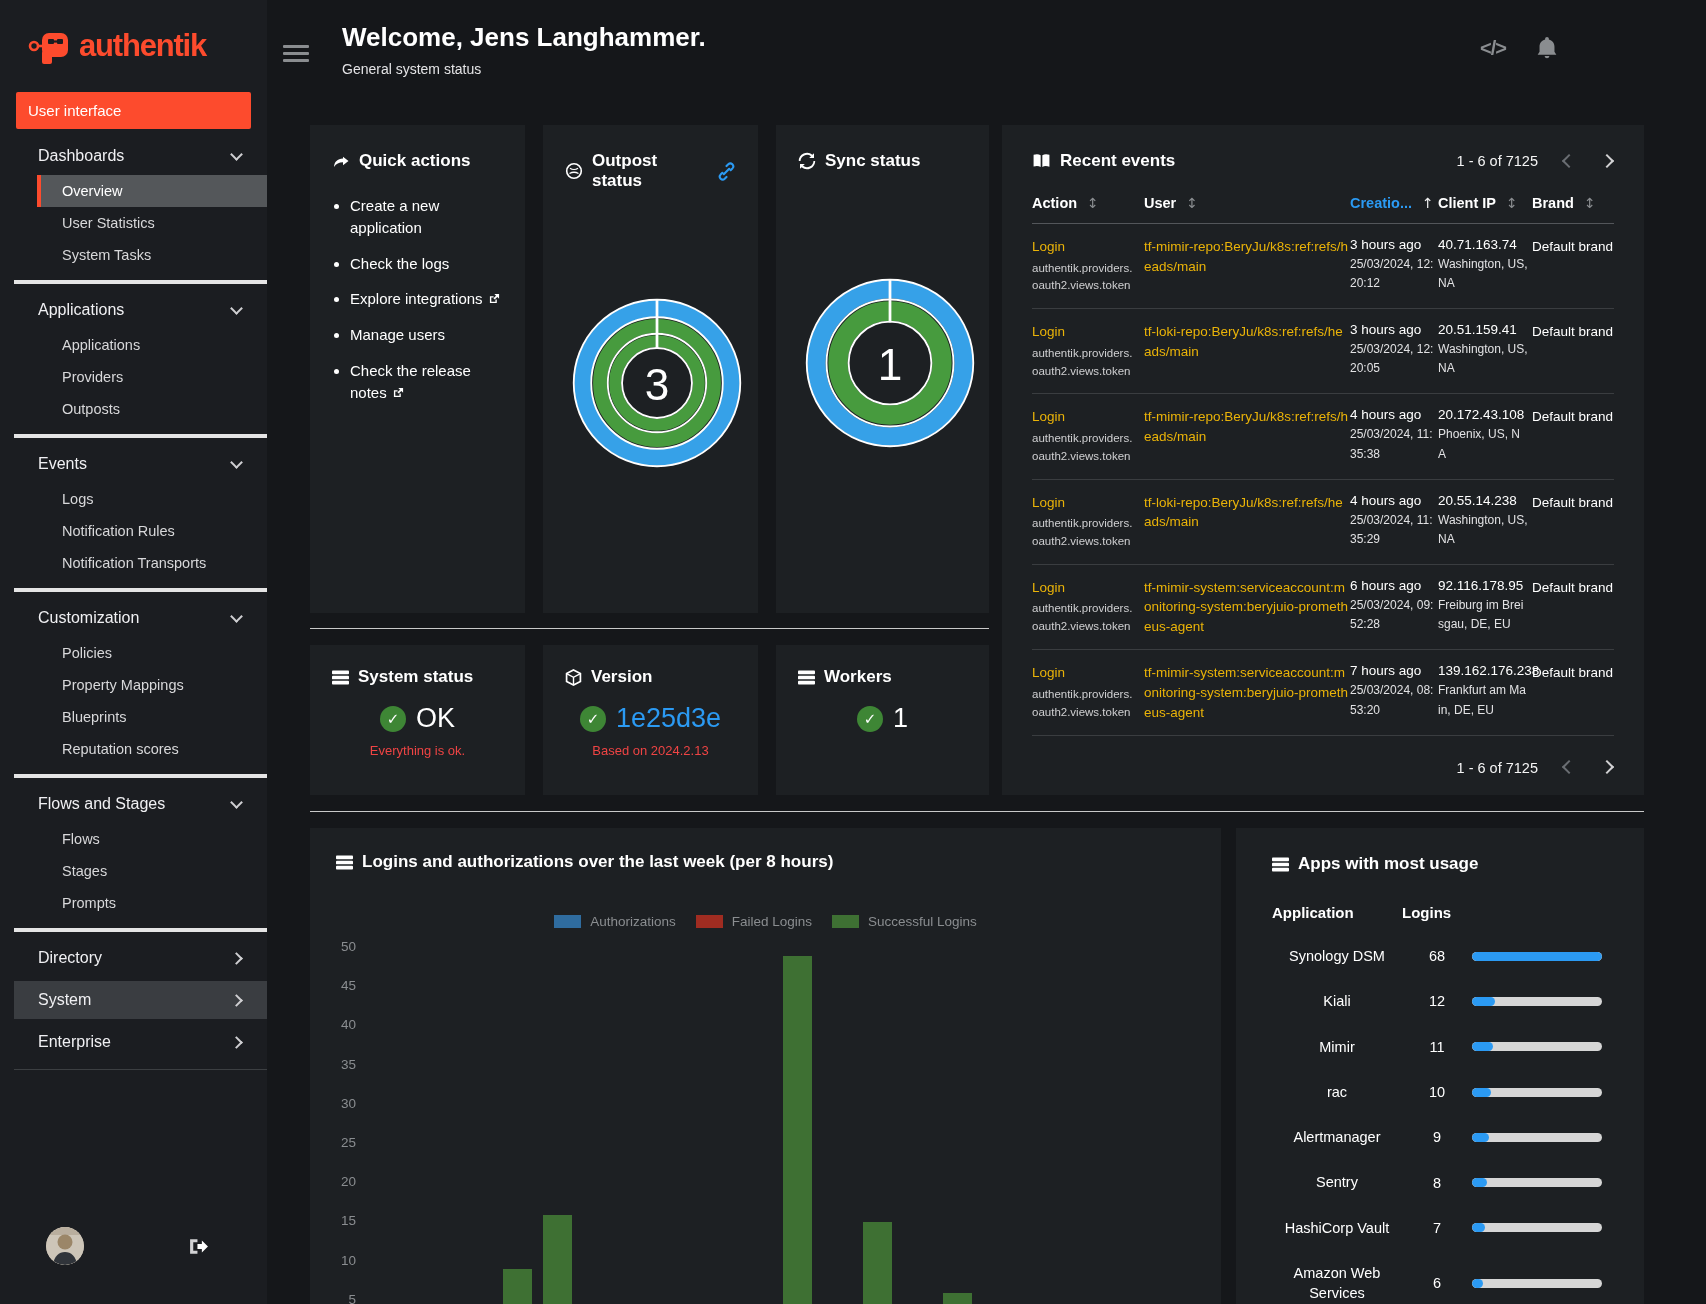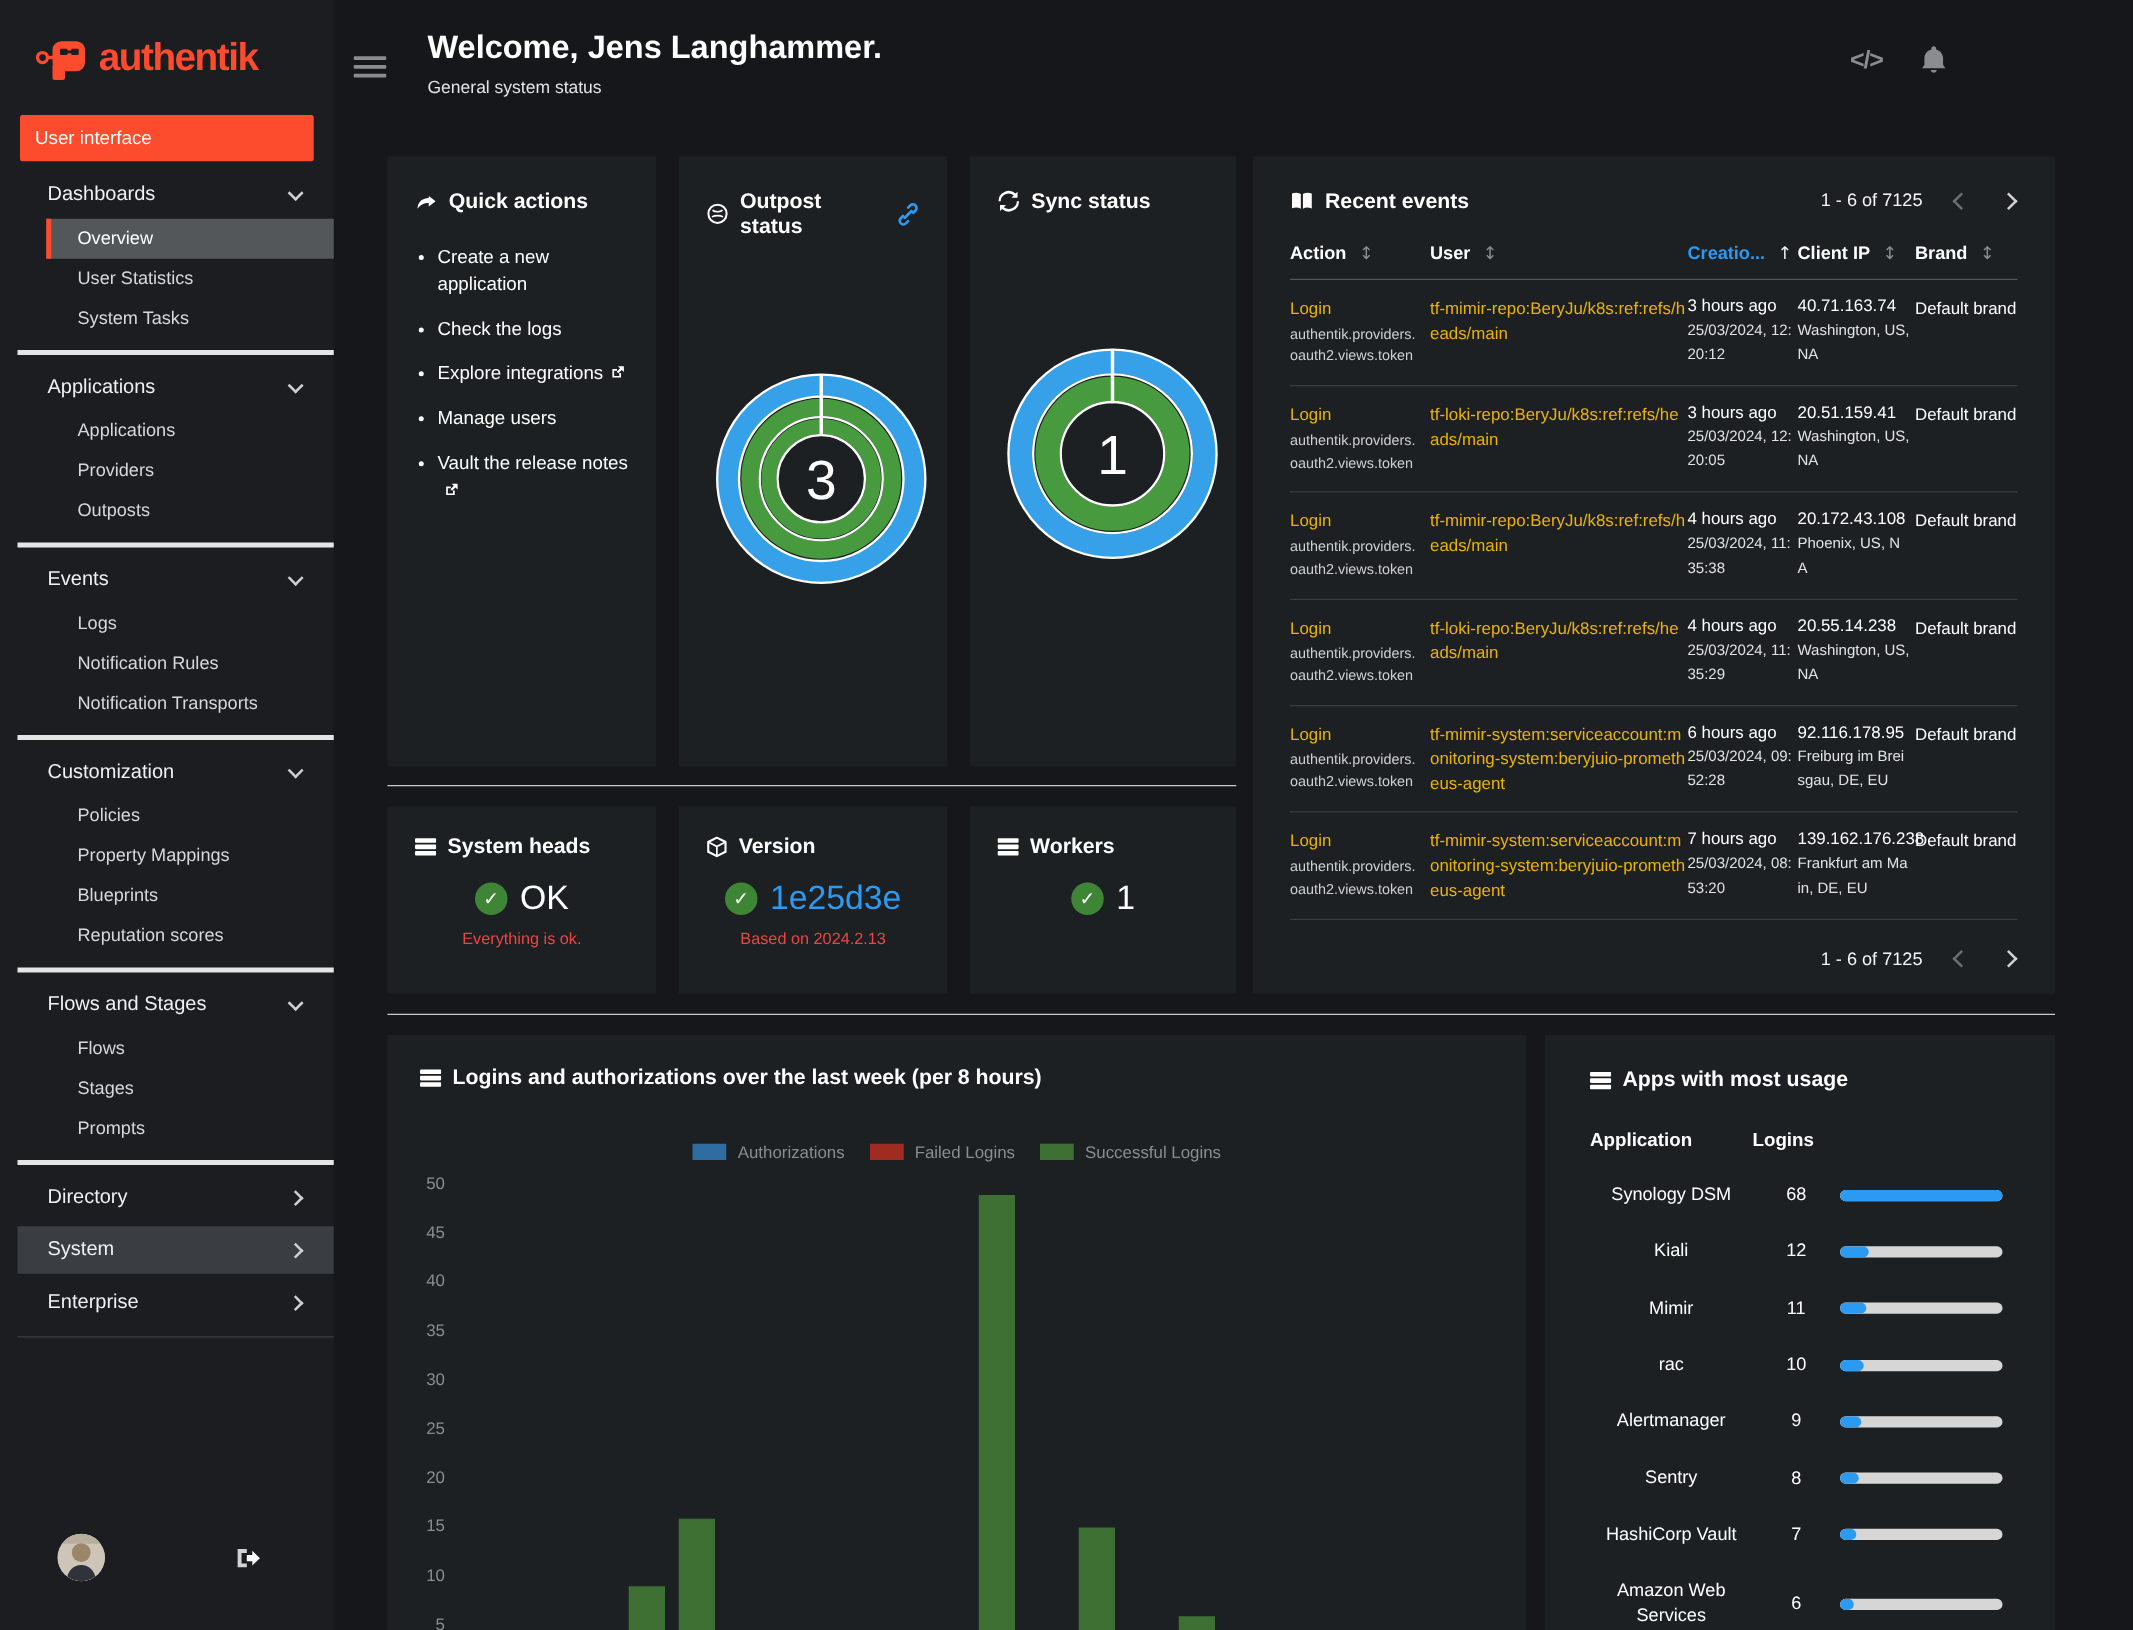--- a/index.html
+++ b/index.html
@@ -237,21 +237,21 @@
     <span>Quick actions</span>
   </div>
   <ul class="qa" id="quick-actions-list">
       <li class="qa-item"><span>Create a new application</span></li>
       <li class="qa-item"><span>Check the logs</span></li>
       <li class="qa-item"><span>Explore integrations</span><span style="display: inline;"><svg width="11" height="11" viewBox="0 0 12 12" style="margin-left:6px;display:inline">
             <path d="M1 3.5h4V5H2.5v4.5H7V7h1.5v4H1z" fill="#fff"></path>
             <path d="M5.8 1H11v5.2L9.1 4.3 6.2 7.2 4.8 5.8 7.7 2.9z" fill="#fff"></path>
           </svg></span></li>
       <li class="qa-item"><span>Manage users</span></li>
-      <li class="qa-item"><span>Vault the release notes</span><span style="display: inline;"><svg width="11" height="11" viewBox="0 0 12 12" style="margin-left:6px;display:inline">
+      <li class="qa-item"><span>Check the release notes</span><span style="display: inline;"><svg width="11" height="11" viewBox="0 0 12 12" style="margin-left:6px;display:inline">
             <path d="M1 3.5h4V5H2.5v4.5H7V7h1.5v4H1z" fill="#fff"></path>
             <path d="M5.8 1H11v5.2L9.1 4.3 6.2 7.2 4.8 5.8 7.7 2.9z" fill="#fff"></path>
           </svg></span></li>
     </ul>
 </section>
 
 <section class="card" id="card-outpost">
   <div class="card-title">
     <svg class="icon-inline" width="18" height="18" viewBox="0 0 18 18">
       <circle cx="9" cy="9" r="7.3" fill="none" stroke="#fff" stroke-width="1.6"></circle>
@@ -435,21 +435,21 @@
 
 <section class="card" id="card-status">
   <div class="card-title">
     <svg class="icon-inline" width="17" height="15" viewBox="0 0 16 14">
       <g fill="#fff">
           <rect x="0" y="0.5" width="16" height="3.4" rx="0.8"></rect>
           <rect x="0" y="5.3" width="16" height="3.4" rx="0.8"></rect>
           <rect x="0" y="10.1" width="16" height="3.4" rx="0.8"></rect>
         </g>
     </svg>
-    <span>System heads</span>
+    <span>System status</span>
   </div>
   <div class="big-row">
     <span class="check">✓</span>
     <span class="big-val">OK</span>
   </div>
   <div class="note">Everything is ok.</div>
 </section>
 
 <section class="card" id="card-version">
   <div class="card-title">

